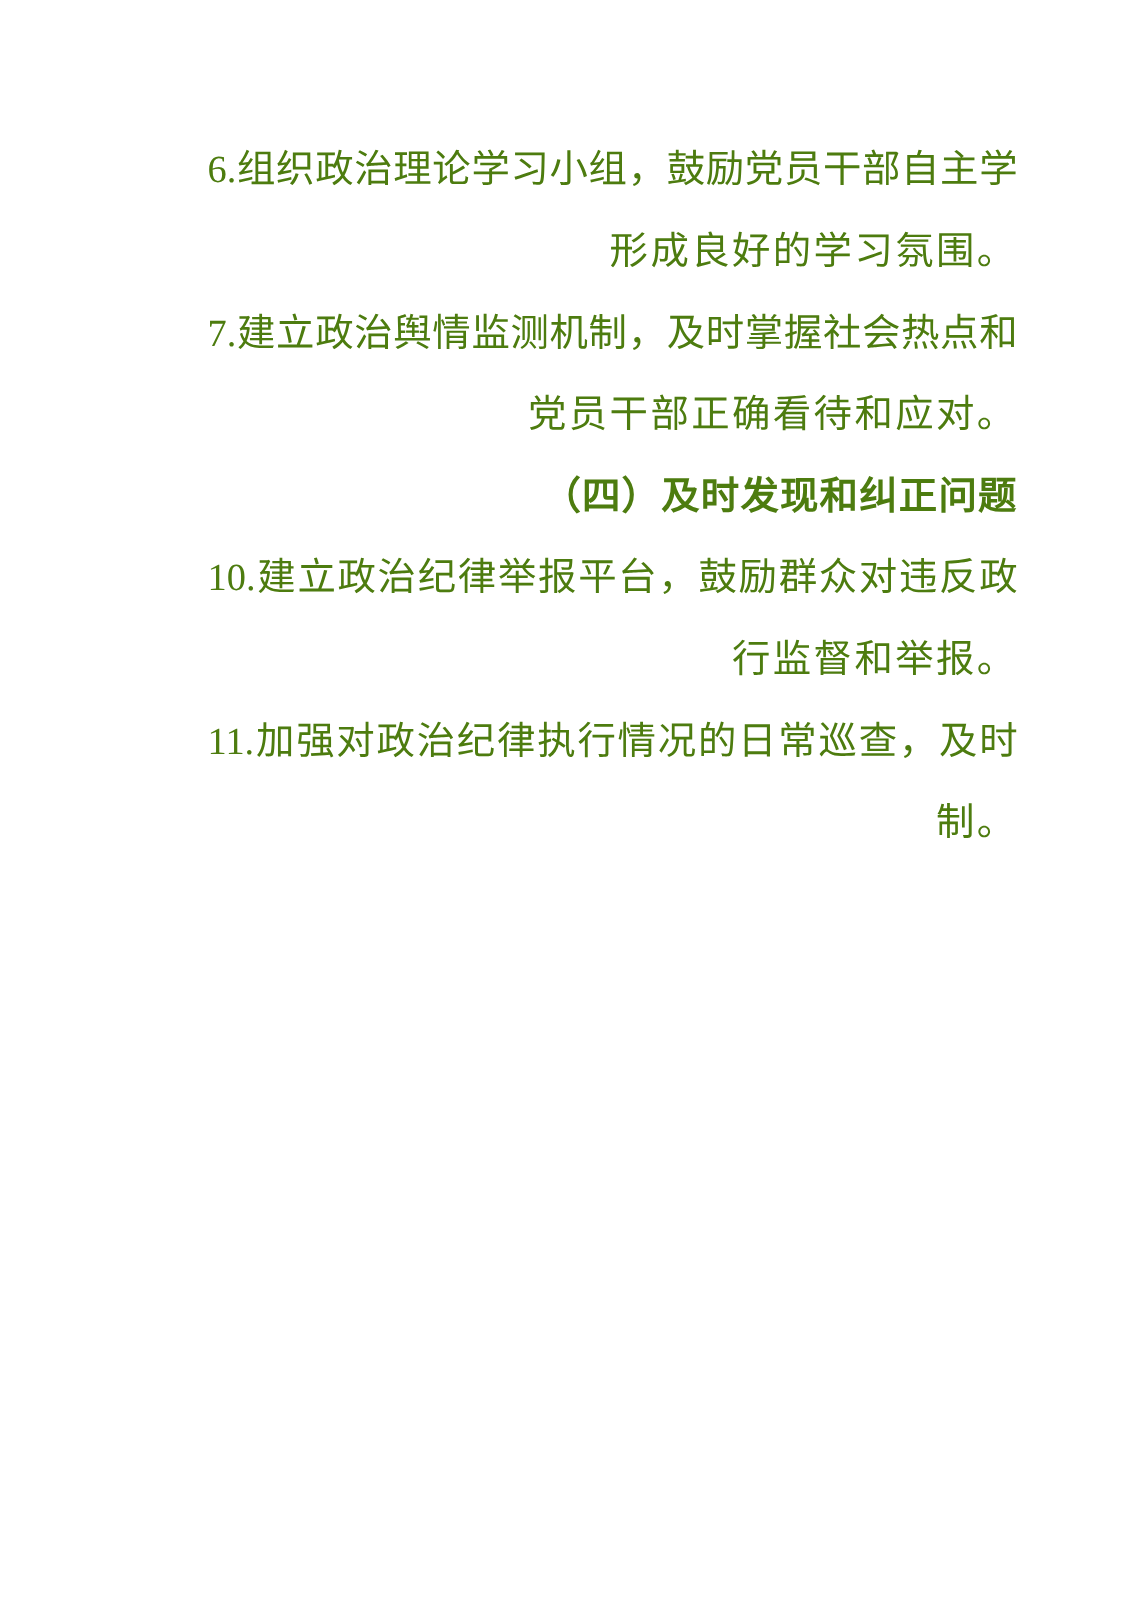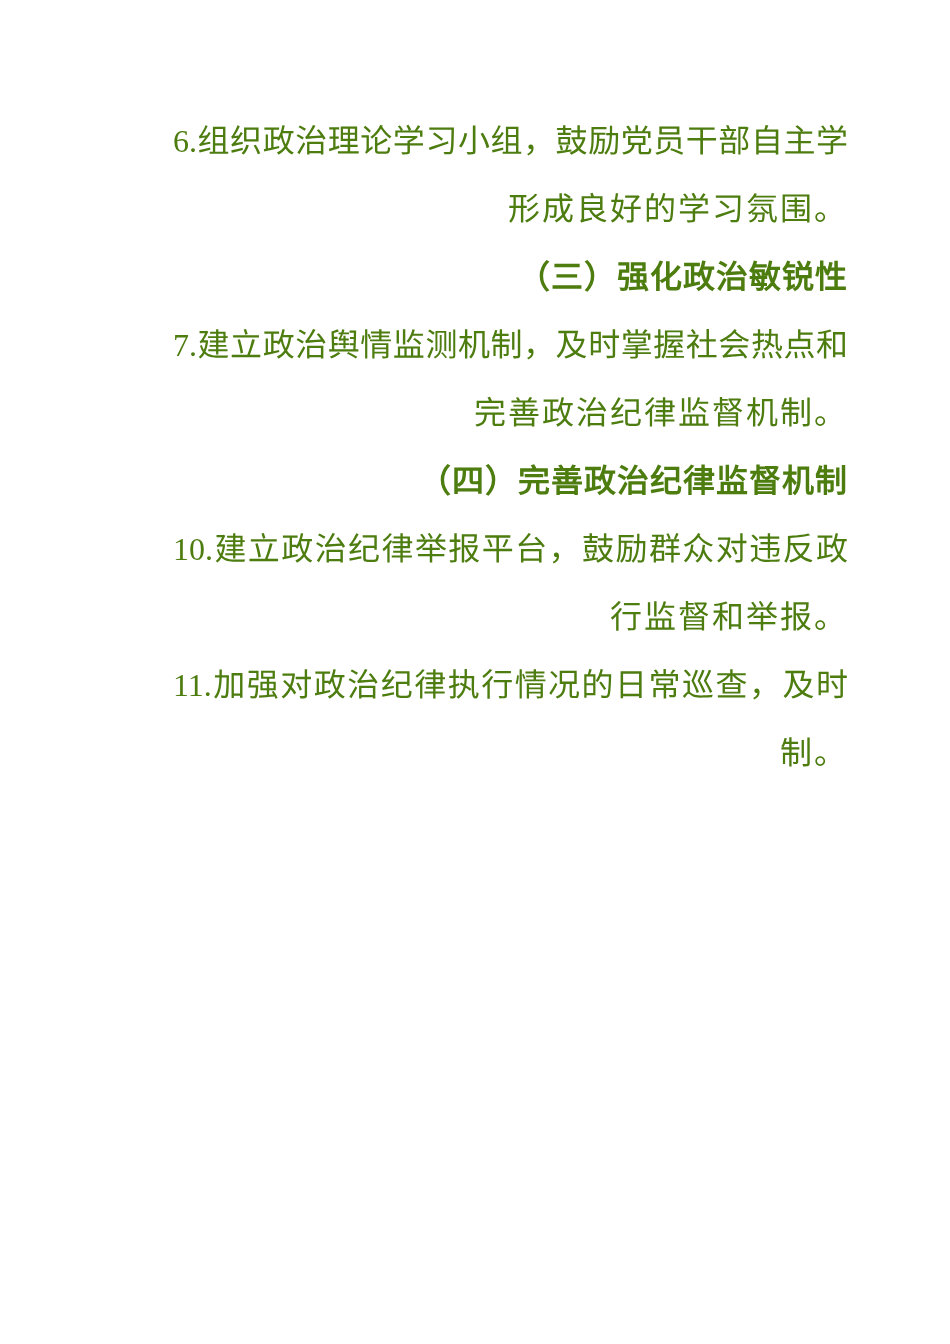--- a/index.html
+++ b/index.html
@@ -51,28 +51,27 @@
   }
 </style>
 </head>
 <body>
 
 <div class="page">
 
   <p class="line num fill">6.组织政治理论学习小组，鼓励党员干部自主学习、分享讨论，</p>
   <p class="line">形成良好的学习氛围。</p>
 
-  <p class="line head">（三）强化政治敏锐性</p>
 
   <p class="line num fill">7.建立政治舆情监测机制，及时掌握社会热点和敏感问题，引导</p>
-  <p class="line">完善政治纪律监督机制。</p>
+  <p class="line">党员干部正确看待和应对。</p>
 
 
 
-  <p class="line head">（四）完善政治纪律监督机制</p>
+  <p class="line head">（四）及时发现和纠正问题</p>
 
   <p class="line num fill">10.建立政治纪律举报平台，鼓励群众对违反政治纪律的行为进</p>
   <p class="line">行监督和举报。</p>
 
   <p class="line num fill">11.加强对政治纪律执行情况的日常巡查，及时发现和纠正问题。</p>
 
   <p class="line">制。</p>
 
 
 </div>

